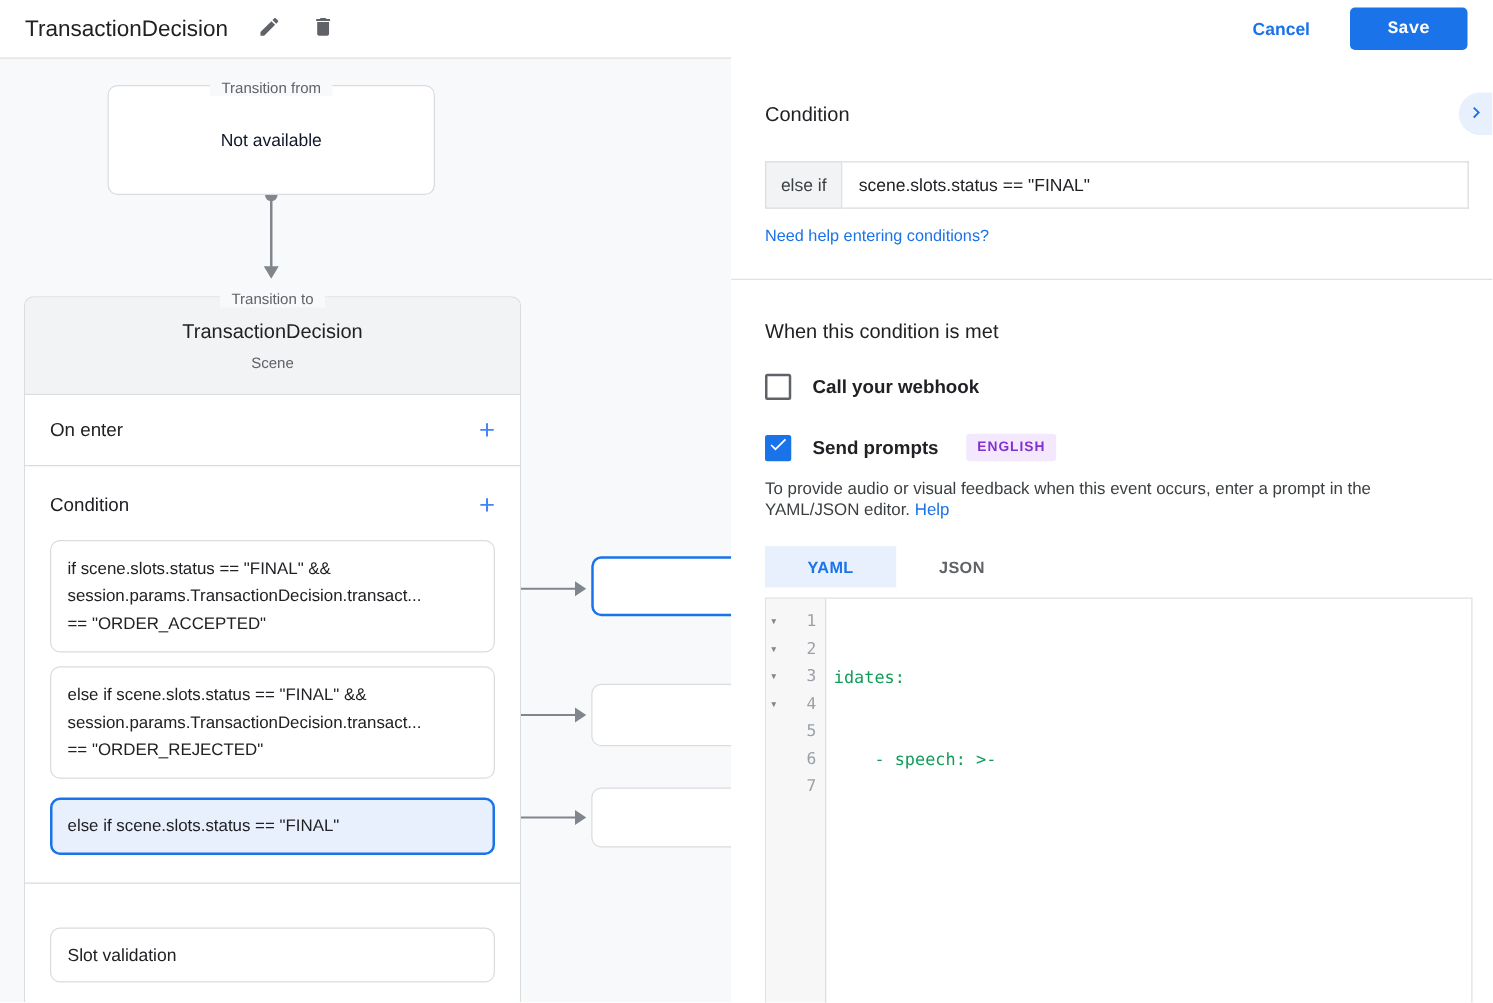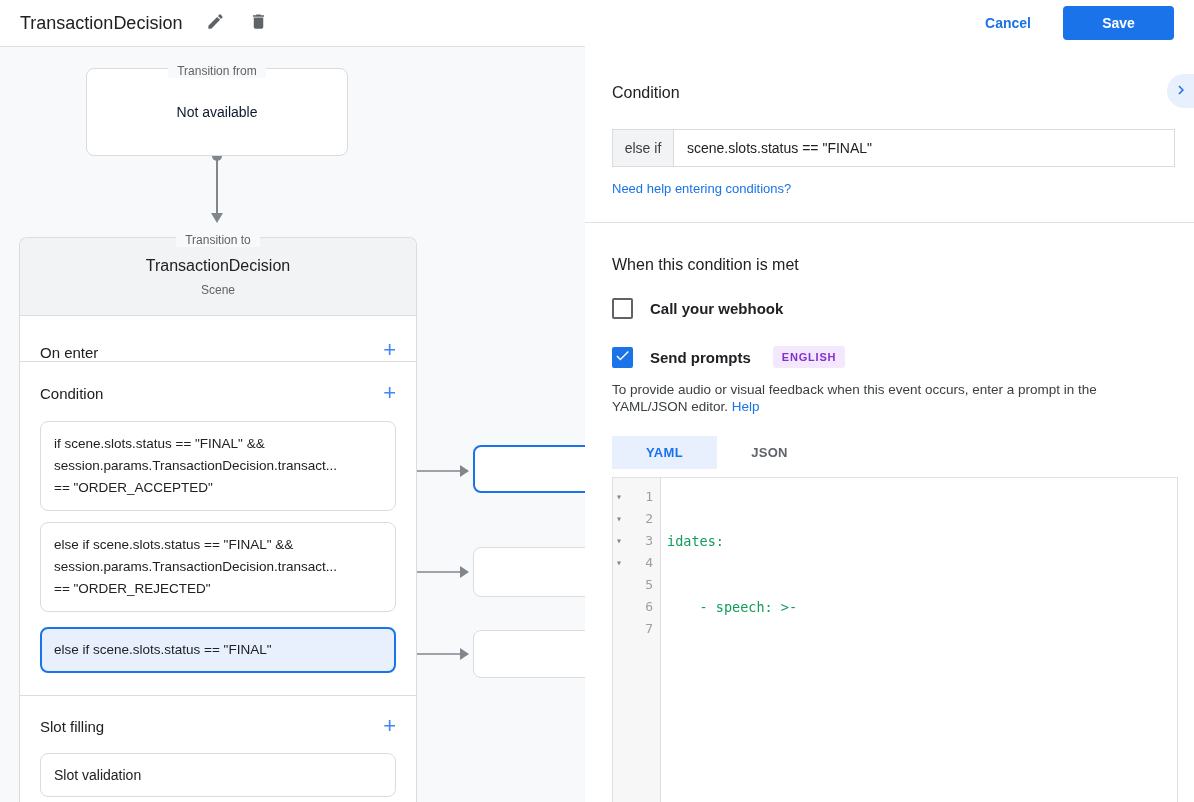--- a/index.html
+++ b/index.html
@@ -8,21 +8,21 @@
 
   
   .topbar { height:46px; display:flex; align-items:center; padding:0 20px; background:#fff; }
   .topbar-title { font-size:18px; color:#202124; }
   .icon-btn { background:none; border:none; margin-left:24px; cursor:pointer; display:flex; align-items:center; }
   .icon-btn svg { width:19px; height:19px; fill:#5f6368; }
   .topbar-spacer { flex:1; }
   .btn-cancel { background:none; border:none; color:#1a73e8; font-size:14px; font-weight:bold;
                 font-family:"Liberation Sans", sans-serif; margin-right:32px; cursor:pointer; }
   .btn-save { background:#1a73e8; border:none; color:#fff; font-size:14px; font-weight:bold;
-              font-family:Liberation Sans, sans-serif; width:111px; height:34px; border-radius:4px; cursor:pointer; }
+              font-family:Liberation Mono, monospace; width:94px; height:34px; border-radius:4px; cursor:pointer; }
 
   
   .main { display:flex; height:756px; }
   .canvas { position:relative; width:585px; height:756px; background:#f8f9fa;
             border-top:1px solid #e0e0e0; overflow:hidden; flex:none;padding-left:37px; }
   .panel { width:609px; background:#fff; position:relative; padding:0 19px 0 27px; }
 
   
   .tfrom { position:absolute; left:86px; top:21px; width:262px; height:88px; background:#fff;
            border:1px solid #dadce0; border-radius:8px; display:flex; align-items:center; justify-content:center; }
@@ -33,22 +33,22 @@
   
   .connectors { position:absolute; left:0; top:0; width:585px; height:756px; }
 
   
   .tto { position:absolute; left:19px; top:190px; width:398px; bottom:0; background:#fff;
          border:1px solid #dadce0; border-bottom:none; border-radius:8px 8px 0 0; }
   .scene-head { height:78px; background:#f1f3f4; border-bottom:1px solid #dadce0;
                 border-radius:7px 7px 0 0; text-align:center; padding-top:19px; }
   .scene-name { font-size:16px; color:#202124; }
   .scene-type { font-size:12px; color:#5f6368; margin-top:8px; }
-  .row-onenter { height:46px; border-bottom:1px solid #dadce0; display:flex;
-                 align-items:flex-end; justify-content:space-between; padding:0 20px; }
+  .row-onenter { height:57px; border-bottom:1px solid #dadce0; display:flex;
+                 align-items:center; justify-content:space-between; padding:0 20px; }
   .sec-label { font-size:15px; color:#202124; }
   .plus-icon { color:#4285f4; font-size:22px; font-weight:400; line-height:1; cursor:pointer; }
   .plus-icon::before { content:"+"; }
   .sec-condition { padding:20px 20px 22px; border-bottom:1px solid #dadce0; }
   .sec-head { display:flex; align-items:center; justify-content:space-between; margin-bottom:17px; }
   .cond-card { border:1px solid #dadce0; border-radius:8px; background:#fff;
                padding:11px 13px; font-size:13.5px; line-height:22px; color:#202124; cursor:pointer; }
   .cond-card.c1 { margin-bottom:11px; }
   .cond-card.c2 { margin-bottom:15px; }
   .cond-card.selected { background:#e8f0fe; border:2px solid #1a73e8; padding:10px 12px; }
@@ -192,24 +192,20 @@
           <div>session.params.TransactionDecision.transact...</div>
           <div>== "ORDER_REJECTED"</div>
         </div>
 
         <div class="cond-card selected">
           <div>else if scene.slots.status == "FINAL"</div>
         </div>
       </div>
 
       <div class="sec-slot">
-        <div class="sec-head" style="margin-bottom:0;">
-          <span class="sec-label">Slot filling</span>
-          <span class="plus-icon"></span>
-        </div>
         <div class="slot-card">Slot validation</div>
       </div>
     </div>
   </div>
 
   <div class="panel">
 
     <button class="collapse-pill">
       <span><svg viewBox="0 0 24 24">
             <path d="M8.59 16.59L13.17 12 8.59 7.41 10 6l6 6-6 6z"></path>

